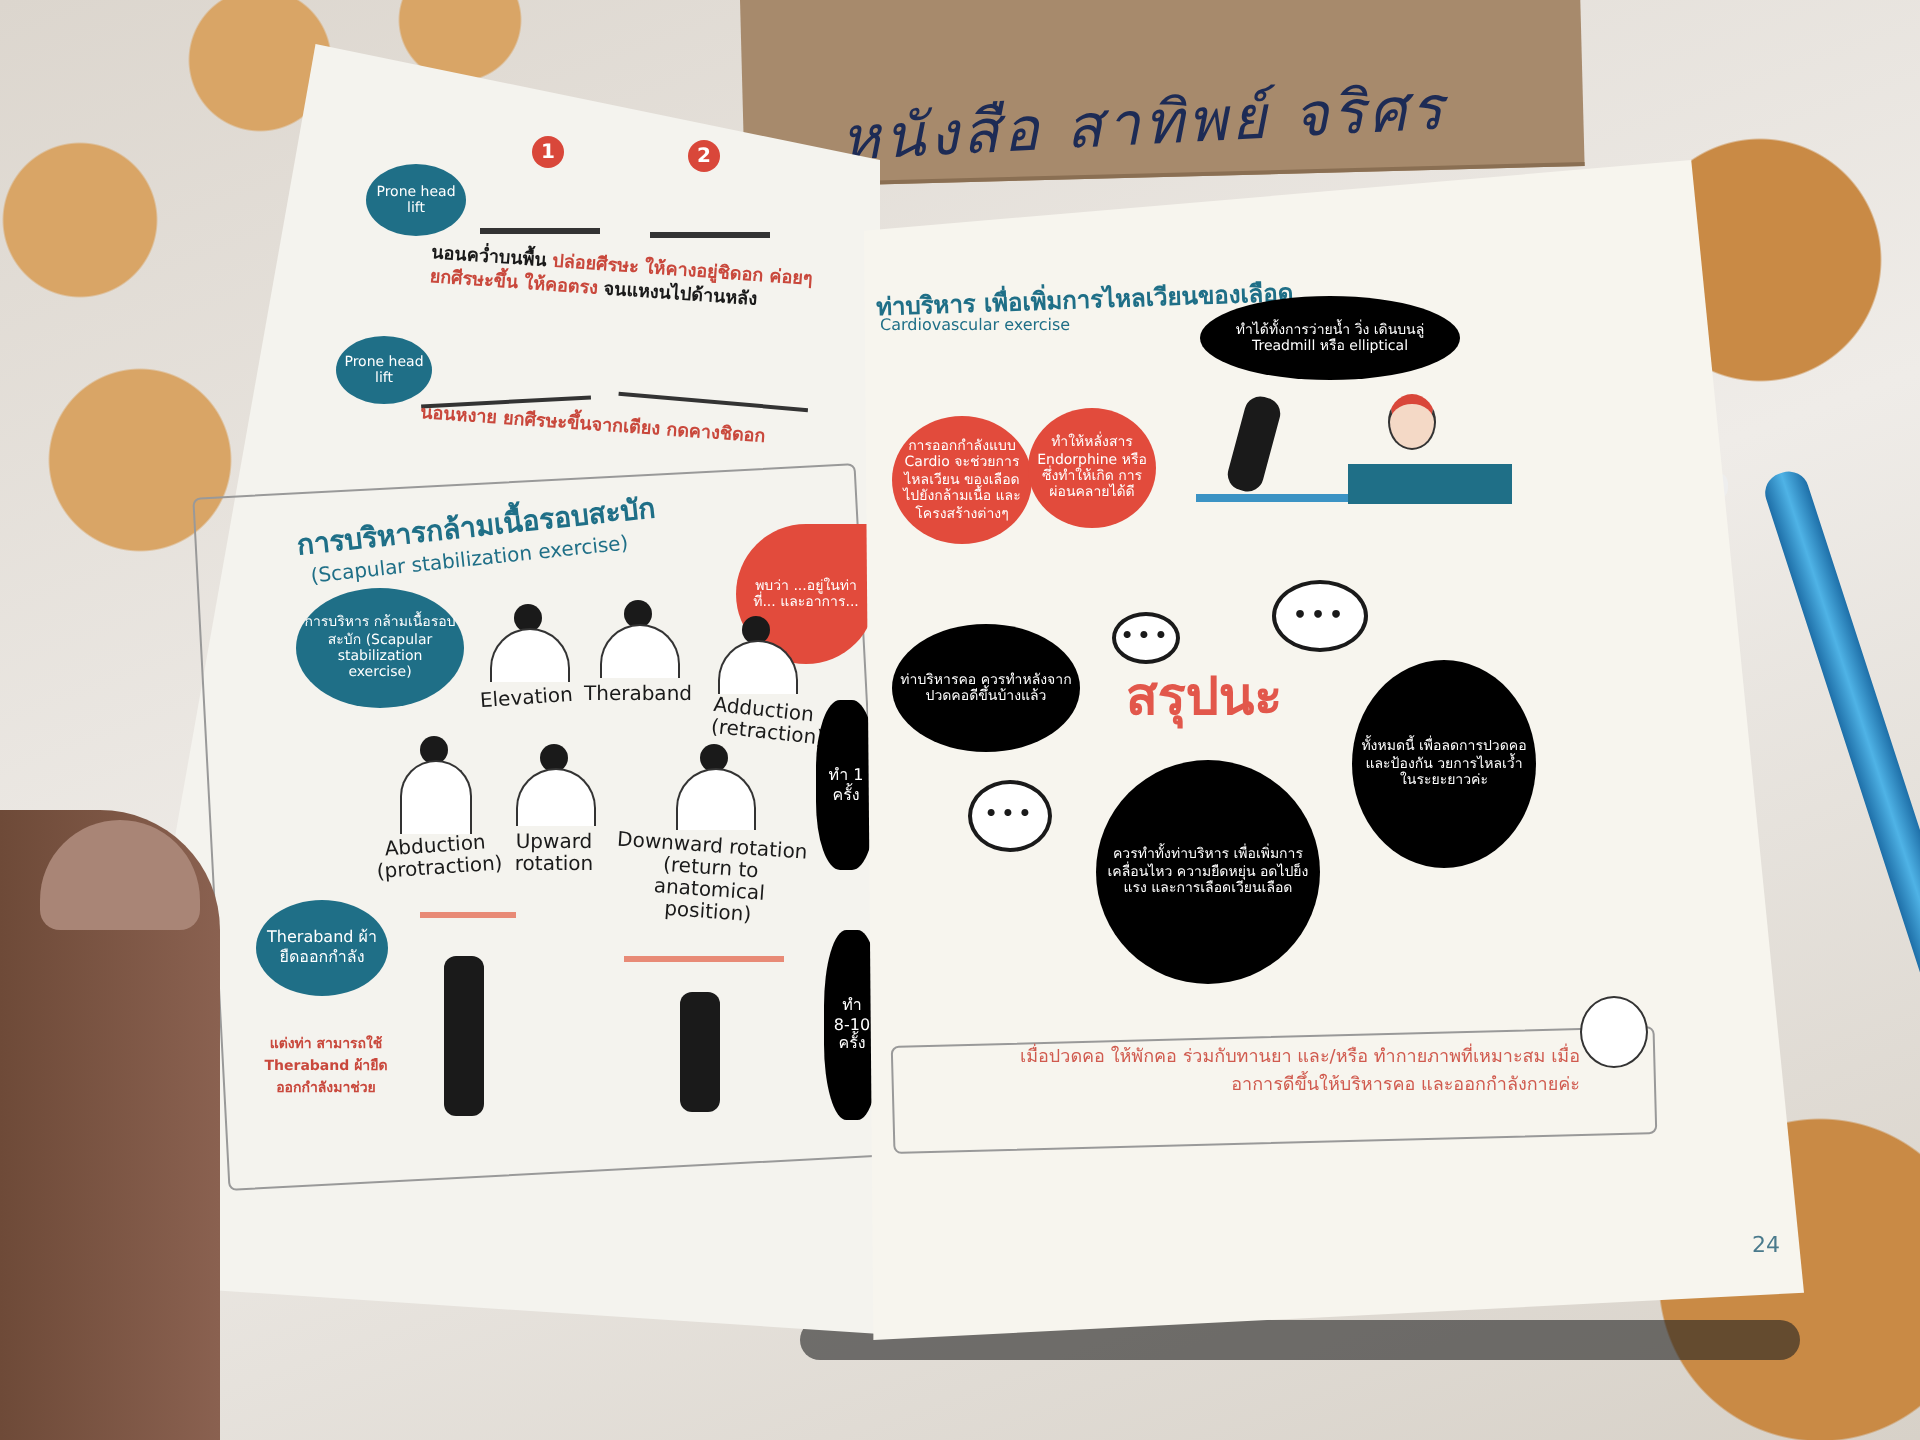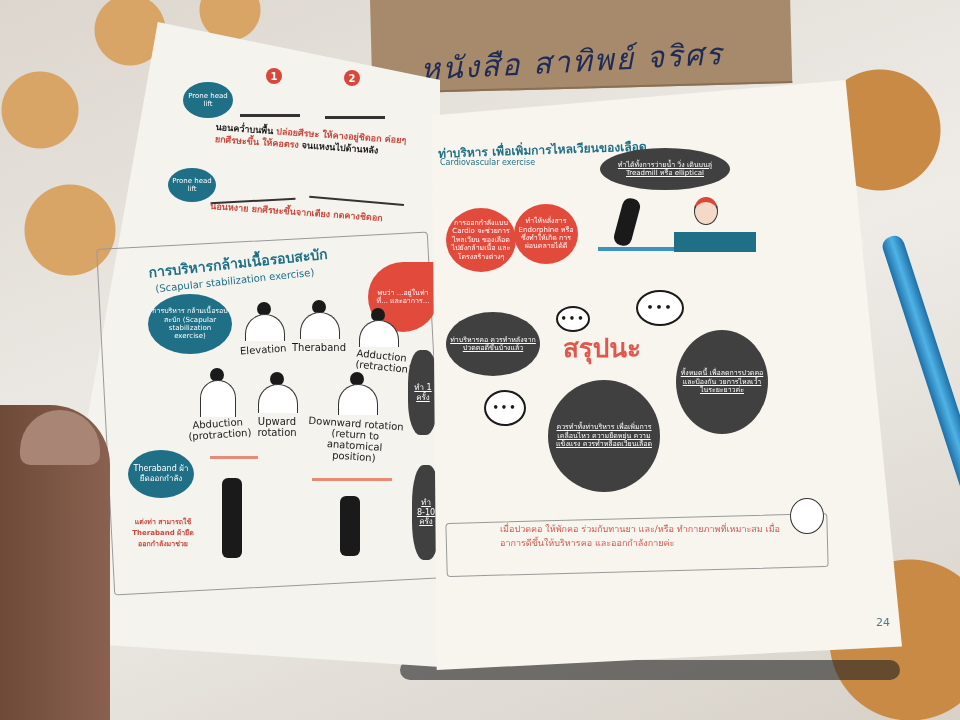--- a/index.html
+++ b/index.html
@@ -30,21 +30,21 @@
   .page-left{left:48px;top:22px;width:392px;height:645px;background:#f4f3ee;
     clip-path:polygon(28% 0,100% 9%,100% 100%,0 96%);}
   .page-right{left:432px;top:80px;width:470px;height:590px;background:#f7f5ee;
     clip-path:polygon(0 6%,88% 0,100% 96%,1% 100%);}
   .shadow{left:400px;top:660px;width:500px;height:20px;background:#222;opacity:.6;border-radius:10px;}
 
   .bubble{border-radius:50%;color:#fff;display:flex;align-items:center;justify-content:center;
     text-align:center;font-size:8px;line-height:1.2;padding:4px;box-sizing:border-box;}
   .teal{background:#1f6f87;}
   .red{background:#e24b3c;}
-  .black{background:#404040;text-decoration:underline;}
+  .black{background:#000000;}
   .outline{background:#fff;border:2px solid #1a1a1a;color:#1a1a1a;font-size:14px;font-weight:bold;letter-spacing:2px;}
   .red-text{color:#c9483c;font-weight:bold;}
   .blk-text{color:#1a1a1a;font-weight:bold;}
   .lbl{font-size:10px;color:#1a1a1a;text-align:center;line-height:1.1;}
   .figure{background:#1a1a1a;border-radius:50%;}
   .shoulders{border:1.5px solid #333;border-bottom:none;border-radius:20px 20px 0 0;background:#fff;}
   .num{width:16px;height:16px;border-radius:50%;background:#d9473a;color:#fff;font-size:10px;
     font-weight:bold;display:flex;align-items:center;justify-content:center;}
   .band{background:#e88a76;height:3px;}
   .frame{border:1.5px solid #999;border-radius:4px;}
@@ -136,22 +136,22 @@
 <div class="abs" style="left:618px;top:198px;width:18px;height:48px;background:#1a1a1a;border-radius:8px;transform:rotate(15deg);"></div>
 <div class="abs" style="left:674px;top:232px;width:82px;height:20px;background:#1f6f87;"></div>
 <div class="abs" style="left:694px;top:197px;width:22px;height:22px;background:#f4d9c6;border:1.5px solid #333;border-top:5px solid #d9473a;border-radius:50%;"></div>
 
 <div class="abs bubble black" style="left:446px;top:312px;width:94px;height:64px;font-size:7px;text-align:center;">ท่าบริหารคอ ควรทำหลังจาก ปวดคอดีขึ้นบ้างแล้ว</div>
 <div class="abs bubble outline" style="left:556px;top:306px;width:34px;height:26px;font-size:10px;">•••</div>
 <div class="abs bubble outline" style="left:636px;top:290px;width:48px;height:36px;font-size:11px;">•••</div>
 <div class="abs" style="left:563px;top:327px;font-size:26px;font-weight:bold;color:#e2574b;">สรุปนะ</div>
 <div class="abs bubble black" style="left:676px;top:330px;width:92px;height:104px;font-size:7px;">ทั้งหมดนี้ เพื่อลดการปวดคอ และป้องกัน วยการไหลเว้ำ ในระยะยาวค่ะ</div>
 <div class="abs bubble outline" style="left:484px;top:390px;width:42px;height:36px;font-size:10px;">•••</div>
-<div class="abs bubble black" style="left:548px;top:380px;width:112px;height:112px;font-size:7px;">ควรทำทั้งท่าบริหาร เพื่อเพิ่มการเคลื่อนไหว ความยืดหยุ่น ความแข็งแรง ควรทำหลือดเวียนเลือด</div>
+<div class="abs bubble black" style="left:548px;top:380px;width:112px;height:112px;font-size:7px;">ควรทำทั้งท่าบริหาร เพื่อเพิ่มการเคลื่อนไหว ความยืดหยุ่น อดไปย็งแรง และการเลือดเวียนเลือด</div>
 
 <div class="abs frame" style="left:446px;top:518px;width:380px;height:52px;transform:rotate(-1.5deg);"></div>
-<div class="abs red-text" style="left:500px;top:522px;width:290px;font-size:9px;line-height:1.6;text-align:left;font-weight:normal;color:#d05a4e;">เมื่อปวดคอ ให้พักคอ ร่วมกับทานยา และ/หรือ ทำกายภาพที่เหมาะสม เมื่ออาการดีขึ้นให้บริหารคอ และออกกำลังกายค่ะ</div>
+<div class="abs red-text" style="left:500px;top:522px;width:290px;font-size:9px;line-height:1.6;text-align:right;font-weight:normal;color:#d05a4e;">เมื่อปวดคอ ให้พักคอ ร่วมกับทานยา และ/หรือ ทำกายภาพที่เหมาะสม เมื่ออาการดีขึ้นให้บริหารคอ และออกกำลังกายค่ะ</div>
 <div class="abs" style="left:790px;top:498px;width:32px;height:34px;border:1.5px solid #333;border-radius:50%;background:#fff;"></div>
 
 <div class="abs" style="left:876px;top:616px;font-size:11px;color:#4a7a8c;">24</div>
 
 <div class="abs hand"></div>
 <div class="abs thumbnail"></div>
 
 </body></html>

